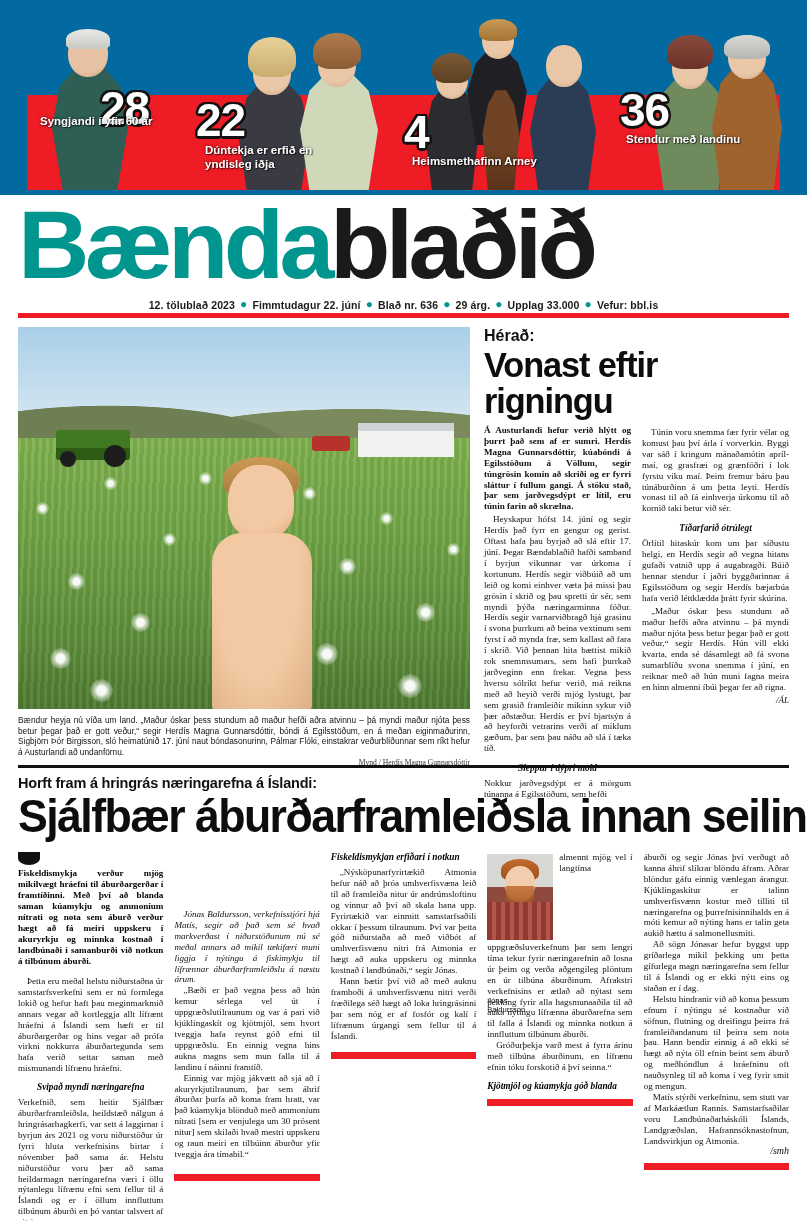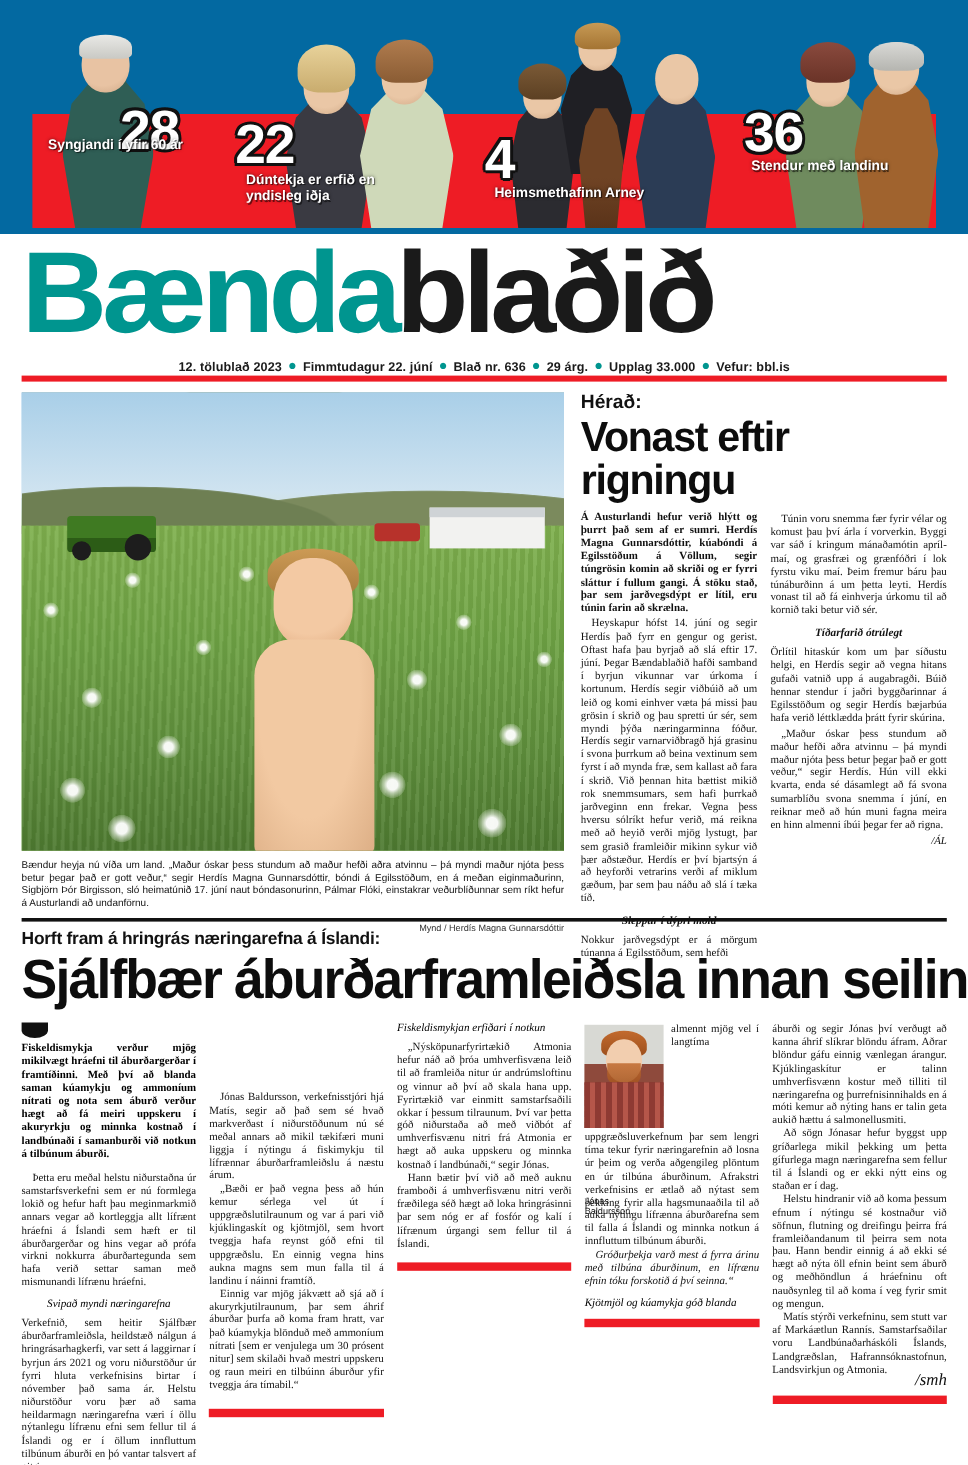--- a/index.html
+++ b/index.html
@@ -154,24 +154,24 @@
     margin-top: 6px;
     font-family: "Liberation Sans", sans-serif;
     font-size: 8.3px;
     line-height: 10.6px;
     color:#111;
     text-align: justify;
   }
   .credit {
     display:block;
     text-align:right;
-    font-family: Liberation Sans, sans-serif;
+    font-family: Liberation Serif, serif;
     font-size: 7.6px;
     color:#333;
-    margin-top: 12px;
+    margin-top: 1px;
   }
 
   .story-col {
     width: 305px;
     margin-left: 14px;
   }
   .kicker {
     font-family: "Liberation Sans", sans-serif;
     font-weight: 700;
     font-size: 16px;
@@ -297,26 +297,26 @@
     font-size: 7.6px;
     line-height: 9px;
     color:#111;
     float:left;
     width: 66px;
     clear: left;
     margin-bottom: 4px;
   }
   .subhead2 {
     font-family: "Liberation Serif", serif;
-    font-style: italic; font-weight: 400;
+    font-style: italic; font-weight: 700;
     font-size: 9.3px; text-align:center;
     margin: 8px 0 5px 0;
   }
   .subhead2.left { text-align:left; }
-  .sig2 { text-align:right; font-style:italic; font-size:14px; }
+  .sig2 { text-align:right; font-style:italic; font-size:10px; }
 </style>
 </head>
 <body>
 
 <div class="page">
 
   <div class="teaser-strip">
     <div class="teaser-red"></div>
 
     <div class="teaser-photos">
@@ -507,21 +507,21 @@
       <div class="lcol">
         <div class="drop-mark"></div>
         <div class="lead-box">Fiskeldismykja verður mjög mikilvægt hráefni til áburðargerðar í framtíðinni. Með því að blanda saman kúamykju og ammoníum nítrati og nota sem áburð verður hægt að fá meiri uppskeru í akuryrkju og minnka kostnað í landbúnaði í samanburði við notkun á tilbúnum áburði.</div>
         <div class="bodytext" style="text-indent:9px;">Þetta eru meðal helstu niðurstaðna úr samstarfsverkefni sem er nú formlega lokið og hefur haft þau meginmarkmið annars vegar að kortleggja allt lífrænt hráefni á Íslandi sem hæft er til áburðargerðar og hins vegar að prófa virkni nokkurra áburðartegunda sem hafa verið settar saman með mismunandi lífrænu hráefni.</div>
         <div class="subhead2">Svipað myndi næringarefna</div>
         <div class="bodytext">Verkefnið, sem heitir Sjálfbær áburðarframleiðsla, heildstæð nálgun á hringrásarhagkerfi, var sett á laggirnar í byrjun árs 2021 og voru niðurstöður úr fyrri hluta verkefnisins birtar í nóvember það sama ár. Helstu niðurstöður voru þær að sama heildarmagn næringarefna væri í öllu nýtanlegu lífrænu efni sem fellur til á Íslandi og er í öllum innfluttum tilbúnum áburði en þó vantar talsvert af nitri.</div>
 
       </div>
 
       <div class="lcol">
-        <div class="bodytext" style="text-indent:9px; margin-top:57px;">Jónas Baldursson, verkefnisstjóri hjá Matís, segir að það sem sé hvað markverðast í niðurstöðunum nú sé meðal annars að mikil tækifæri muni liggja í nýtingu á fiskimykju til lífrænnar áburðarframleiðslu á næstu árum.</div>
+        <div class="bodytext" style="text-indent:9px; margin-top:57px;font-style:italic;">Jónas Baldursson, verkefnisstjóri hjá Matís, segir að það sem sé hvað markverðast í niðurstöðunum nú sé meðal annars að mikil tækifæri muni liggja í nýtingu á fiskimykju til lífrænnar áburðarframleiðslu á næstu árum.</div>
         <div class="bodytext" style="text-indent:9px;">„Bæði er það vegna þess að hún kemur sérlega vel út í uppgræðslutilraunum og var á pari við kjúklingaskít og kjötmjöl, sem hvort tveggja hafa reynst góð efni til uppgræðslu. En einnig vegna hins aukna magns sem mun falla til á landinu í náinni framtíð.</div>
         <div class="bodytext" style="text-indent:9px;">Einnig var mjög jákvætt að sjá að í akuryrkjutilraunum, þar sem áhrif áburðar þurfa að koma fram hratt, var það kúamykja blönduð með ammoníum nítrati [sem er venjulega um 30 prósent nitur] sem skilaði hvað mestri uppskeru og raun meiri en tilbúinn áburður yfir tveggja ára tímabil.“</div>
         <div class="red-bar" style="margin-top:14px;"></div>
       </div>
 
       <div class="lcol">
         <div class="subhead2 left" style="margin-top:0;">Fiskeldismykjan erfiðari í notkun</div>
         <div class="bodytext" style="text-indent:9px;">„Nýsköpunarfyrirtækið Atmonia hefur náð að þróa umhverfisvæna leið til að framleiða nitur úr andrúmsloftinu og vinnur að því að skala hana upp. Fyrirtækið var einmitt samstarfsaðili okkar í þessum tilraunum. Því var þetta góð niðurstaða að með viðbót af umhverfisvænu nitri frá Atmonia er hægt að auka uppskeru og minnka kostnað í landbúnaði,“ segir Jónas.</div>
         <div class="bodytext" style="text-indent:9px;">Hann bætir því við að með auknu framboði á umhverfisvænu nitri verði fræðilega séð hægt að loka hringrásinni þar sem nóg er af fosfór og kalí í lífrænum úrgangi sem fellur til á Íslandi.</div>
         <div class="red-bar" style="margin-top:10px;"></div>
@@ -530,21 +530,21 @@
       <div class="lcol">
         <div class="portrait">
           <div class="p-hair"></div>
           <div class="p-head"></div>
           <div class="p-beard"></div>
           <div class="p-shirt"></div>
         </div>
         <div class="bodytext">almennt mjög vel í langtíma uppgræðsluverkefnum þar sem lengri tíma tekur fyrir næringarefnin að losna úr þeim og verða aðgengileg plöntum en úr tilbúna áburðinum. Afrakstri verkefnisins er ætlað að nýtast sem þekking fyrir alla hagsmunaaðila til að auka nýtingu lífrænna áburðarefna sem til falla á Íslandi og minnka notkun á innfluttum tilbúnum áburði.</div>
         <div class="portrait-cap" style="white-space:pre-line; margin-top:-44px;">Jónas
 Baldursson.</div>
-        <div class="bodytext" style="text-indent:9px; clear:both;font-style:italic;">Gróðurþekja varð mest á fyrra árinu með tilbúna áburðinum, en lífrænu efnin tóku forskotið á því seinna.“</div>
+        <div class="bodytext" style="text-indent:9px; clear:both;">Gróðurþekja varð mest á fyrra árinu með tilbúna áburðinum, en lífrænu efnin tóku forskotið á því seinna.“</div>
         <div class="subhead2 left">Kjötmjöl og kúamykja góð blanda</div>
         <div class="red-bar" style="margin-top:8px;"></div>
       </div>
 
       <div class="lcol">
         <div class="bodytext">áburði og segir Jónas því verðugt að kanna áhrif slíkrar blöndu áfram. Aðrar blöndur gáfu einnig vænlegan árangur. Kjúklingaskítur er talinn umhverfisvænn kostur með tilliti til næringarefna og þurrefnisinnihalds en á móti kemur að nýting hans er talin geta aukið hættu á salmonellusmiti.</div>
         <div class="bodytext" style="text-indent:9px;">Að sögn Jónasar hefur byggst upp gríðarlega mikil þekking um þetta gífurlega magn næringarefna sem fellur til á Íslandi og er ekki nýtt eins og staðan er í dag.</div>
         <div class="bodytext" style="text-indent:9px;">Helstu hindranir við að koma þessum efnum í nýtingu sé kostnaður við söfnun, flutning og dreifingu þeirra frá framleiðandanum til þeirra sem nota þau. Hann bendir einnig á að ekki sé hægt að nýta öll efnin beint sem áburð og meðhöndlun á hráefninu oft nauðsynleg til að koma í veg fyrir smit og mengun.</div>
         <div class="bodytext" style="text-indent:9px;">Matís stýrði verkefninu, sem stutt var af Markáætlun Rannís. Samstarfsaðilar voru Landbúnaðarháskóli Íslands, Landgræðslan, Hafrannsóknastofnun, Landsvirkjun og Atmonia.</div>
         <div class="bodytext sig2">/smh</div>

